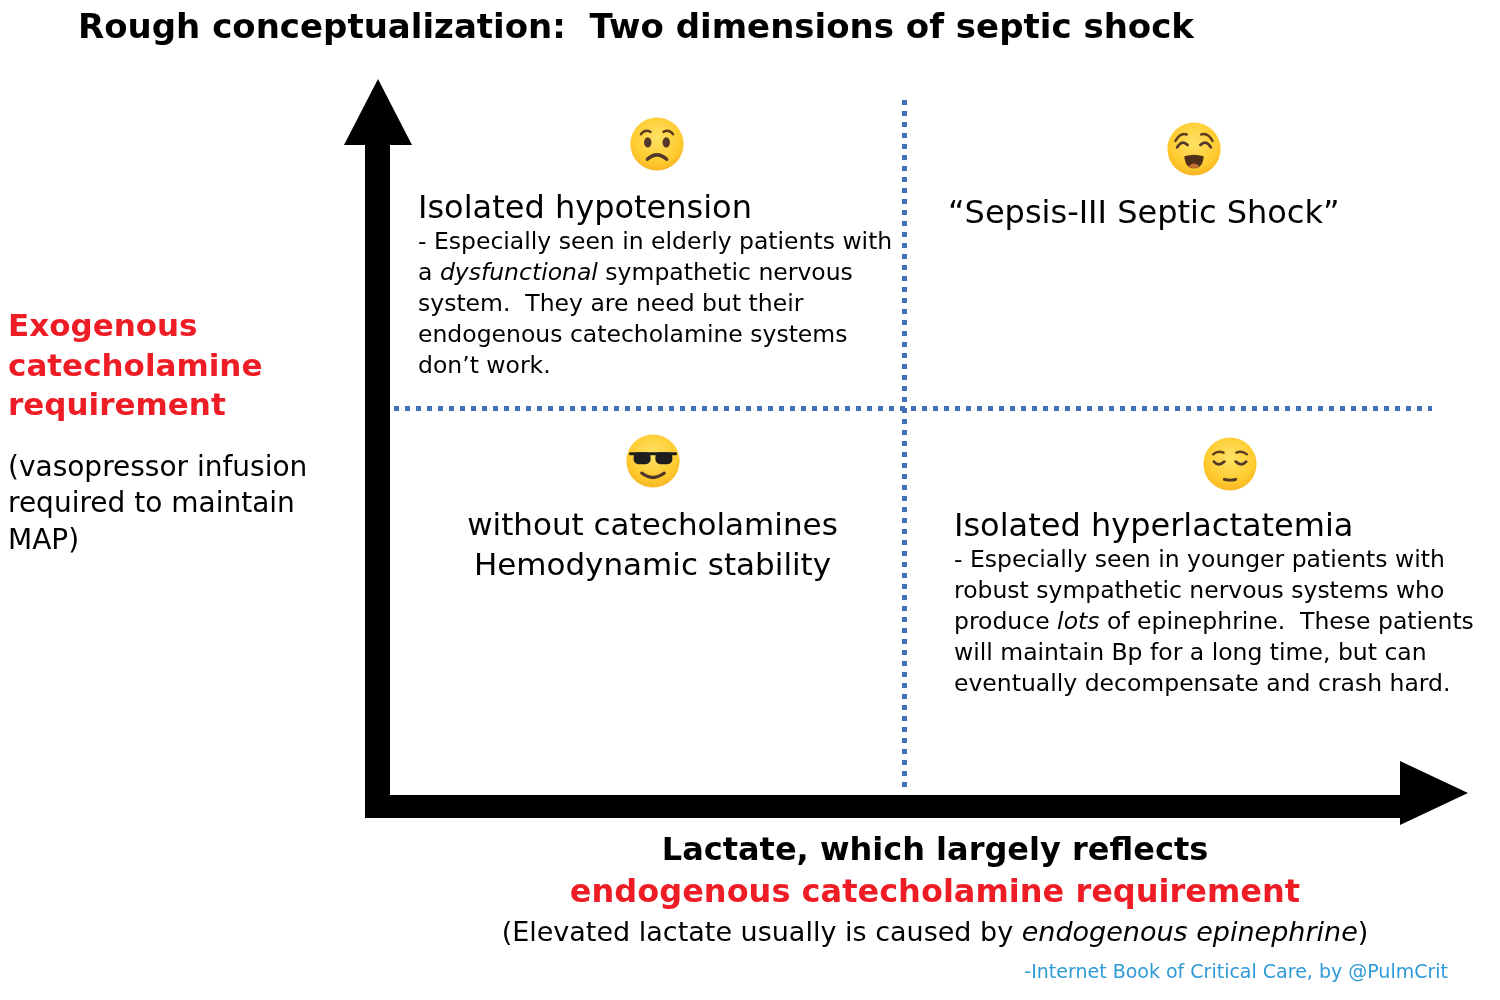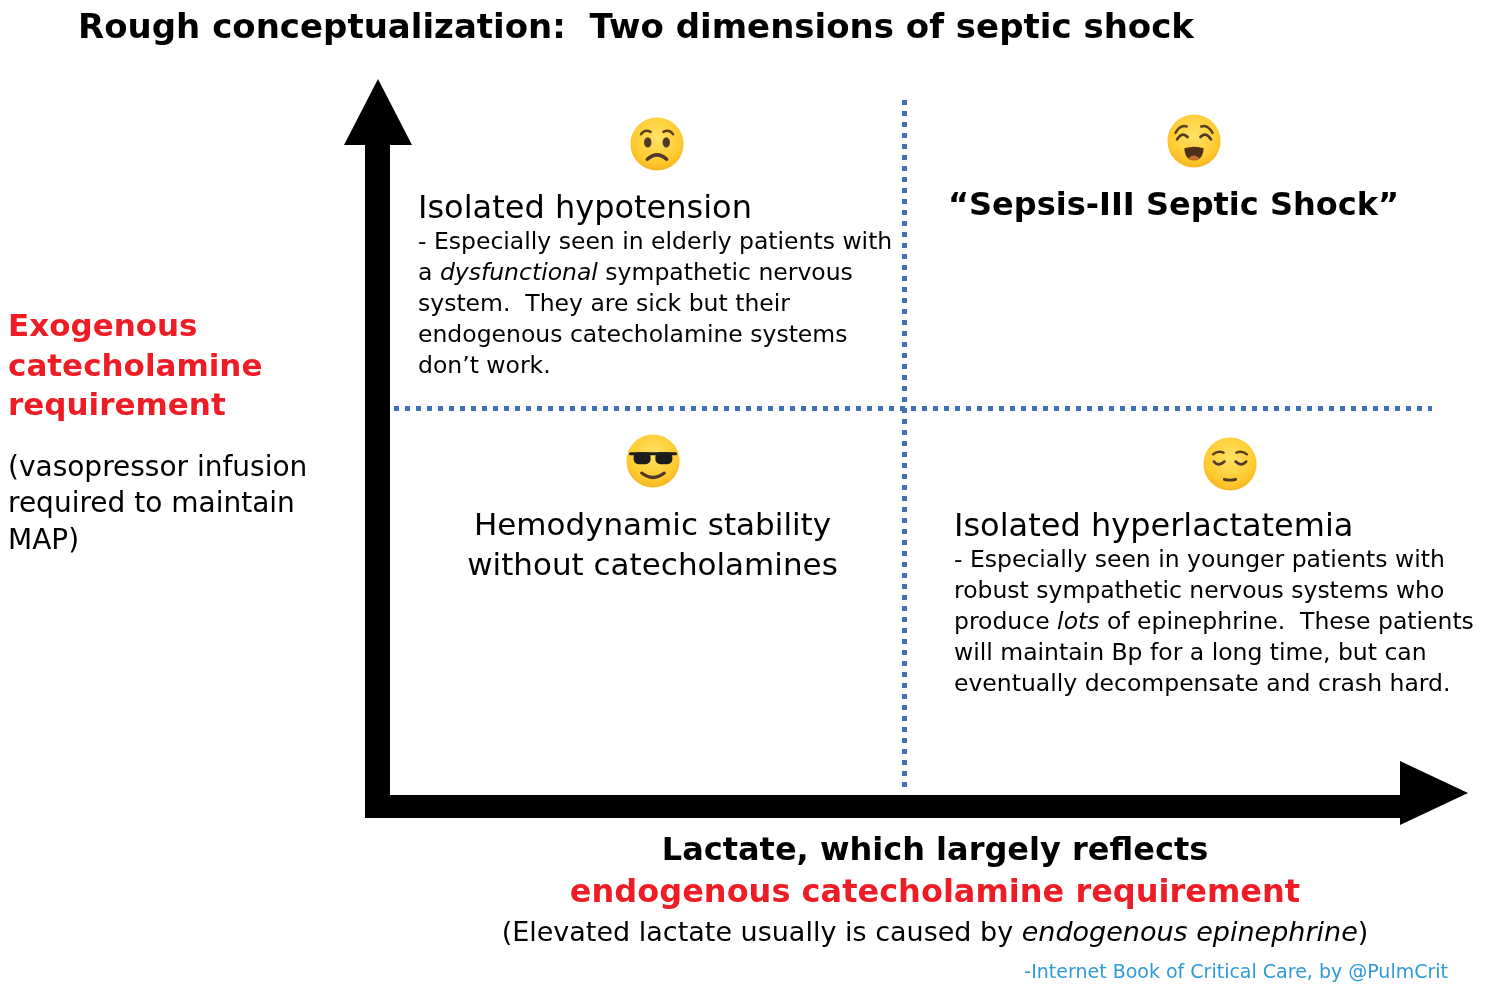--- a/index.html
+++ b/index.html
@@ -46,21 +46,21 @@
   #y-label .note{font-size:28px;line-height:1.3;margin-top:24px;width:336px;}
 
   
   .emoji{width:58px;height:58px;display:block;}
   .quad-heading{font-size:32px;line-height:1.15;}
   .quad-body{font-size:23.5px;line-height:1.32;white-space:pre-wrap;}
   .quad-body i, .note i{font-style:italic;}
 
   #q-tl{left:418px;top:115px;width:478px;}
   #q-tl .emoji{margin:0 auto 16px auto;}
-  #q-tr{left:948px;top:112px;width:492px;font-weight:bold;}
+  #q-tr{left:948px;top:120px;width:492px;}
   #q-tr .emoji{margin:0 auto 16px auto;}
   #q-bl{left:420px;top:432px;width:465px;text-align:center;}
   #q-bl .emoji{margin:0 auto 14px auto;}
   #q-bl .big{font-size:31px;line-height:1.3;}
   #q-br{left:943px;top:435px;width:552px;margin-left:11px;}
   #q-br .emoji{margin:0 auto 14px auto;}
 
   
   #x-label{left:200px;top:830px;width:1470px;text-align:center;}
   #x-label .b1{font-size:32px;font-weight:bold;white-space:pre;}
@@ -100,21 +100,21 @@
 <div id="q-tl" class="abs">
   <svg class="emoji" viewBox="0 0 72 72">
     <circle cx="36" cy="36" r="33" fill="url(#faceGrad)"></circle>
     <path d="M16 24 Q21 17 28 21" fill="none" stroke="#5b3d1e" stroke-width="3" stroke-linecap="round"></path>
     <path d="M56 24 Q51 17 44 21" fill="none" stroke="#5b3d1e" stroke-width="3" stroke-linecap="round"></path>
     <ellipse cx="24.5" cy="34" rx="4.6" ry="6.4" fill="#51382a"></ellipse>
     <ellipse cx="47.5" cy="34" rx="4.6" ry="6.4" fill="#51382a"></ellipse>
     <path d="M24 55 Q36 44 48 55" fill="none" stroke="#51382a" stroke-width="4.2" stroke-linecap="round"></path>
   </svg>
   <div class="quad-heading">Isolated hypotension</div>
-  <div class="quad-body"><span>- Especially seen in elderly patients with a </span><i>dysfunctional</i><span> sympathetic nervous system.  They are sick but their endogenous catecholamine systems don’t work.</span></div>
+  <div class="quad-body"><span>- Especially seen in elderly patients with a </span><i>dysfunctional</i><span> sympathetic nervous system.  They are need but their endogenous catecholamine systems don’t work.</span></div>
 </div>
 
 <div id="q-tr" class="abs">
   <svg class="emoji" viewBox="0 0 72 72">
     <circle cx="36" cy="36" r="33" fill="url(#faceGrad)"></circle>
     <path d="M13 26 Q19 15 27 18" fill="none" stroke="#5b3d1e" stroke-width="3" stroke-linecap="round"></path>
     <path d="M59 26 Q53 15 45 18" fill="none" stroke="#5b3d1e" stroke-width="3" stroke-linecap="round"></path>
     <path d="M15 34 Q21 24 28 31" fill="none" stroke="#51382a" stroke-width="3.4" stroke-linecap="round"></path>
     <path d="M57 34 Q51 24 44 31" fill="none" stroke="#51382a" stroke-width="3.4" stroke-linecap="round"></path>
     <path d="M24 45 Q36 41 48 45 Q47 60 36 60 Q25 60 24 45 Z" fill="#51301a"></path>
@@ -124,22 +124,22 @@
 </div>
 
 <div id="q-bl" class="abs">
   <svg class="emoji" viewBox="0 0 72 72">
     <circle cx="36" cy="36" r="33" fill="url(#faceGrad)"></circle>
     <path d="M8 27 L64 27" stroke="#1d1d1d" stroke-width="4" stroke-linecap="round"></path>
     <rect x="12" y="25" width="21" height="15" rx="6" fill="#1d1d1d"></rect>
     <rect x="39" y="25" width="21" height="15" rx="6" fill="#1d1d1d"></rect>
     <path d="M22 51 Q36 62 50 51" fill="none" stroke="#51382a" stroke-width="4" stroke-linecap="round"></path>
   </svg>
+  <div class="big">without catecholamines</div>
   <div class="big">Hemodynamic stability</div>
-  <div class="big">without catecholamines</div>
 </div>
 
 <div id="q-br" class="abs">
   <svg class="emoji" viewBox="0 0 72 72">
     <circle cx="36" cy="36" r="33" fill="url(#faceGrad)"></circle>
     <path d="M15 24 Q21 19 28 22" fill="none" stroke="#5b3d1e" stroke-width="3" stroke-linecap="round"></path>
     <path d="M57 24 Q51 19 44 22" fill="none" stroke="#5b3d1e" stroke-width="3" stroke-linecap="round"></path>
     <path d="M16 33 Q22 40 29 33" fill="none" stroke="#51382a" stroke-width="3.4" stroke-linecap="round"></path>
     <path d="M56 33 Q50 40 43 33" fill="none" stroke="#51382a" stroke-width="3.4" stroke-linecap="round"></path>
     <path d="M29 55 Q36 57 43 55" fill="none" stroke="#51382a" stroke-width="3.6" stroke-linecap="round"></path>

